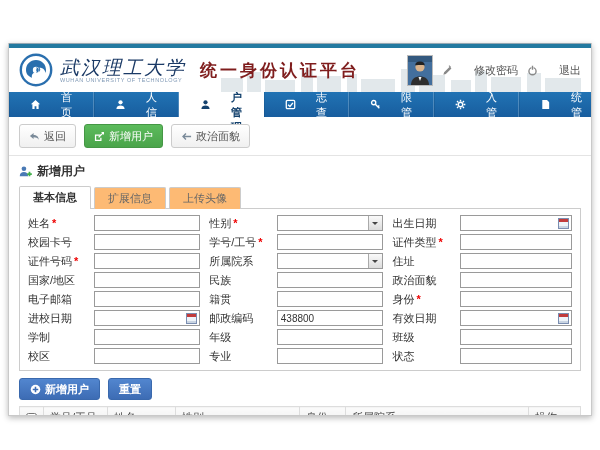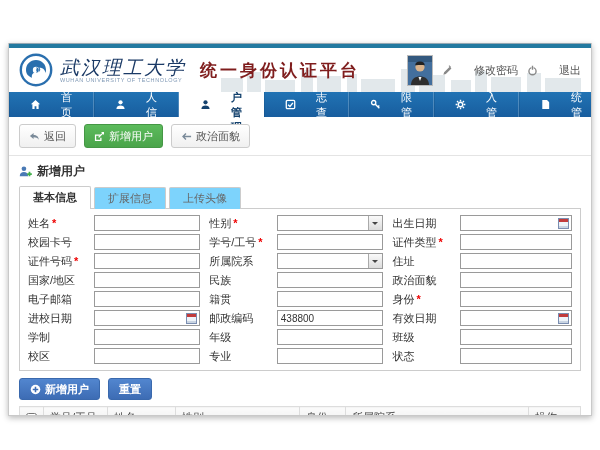--- a/index.html
+++ b/index.html
@@ -30,21 +30,21 @@
   .toolbar{padding:7px 10px;border-bottom:1px solid #e4e4e4;display:flex;gap:8px;}
   .btn{display:inline-flex;align-items:center;gap:4px;height:22px;padding:0 9px;border:1px solid #ccc;
     border-radius:3px;background:linear-gradient(#fff,#f0f0f0);color:#555;cursor:pointer;font-size:11px;}
   .btn .ic{color:#7a8a99;}
   .btn.green{background:linear-gradient(#5cbb5c,#4aa44a);border-color:#459745;color:#fff;}
   .btn.green .ic{color:#fff;}
   
   .section-hd{display:flex;align-items:center;gap:5px;padding:7px 10px 4px;font-weight:bold;color:#333;font-size:12px;}
   
   .tabs{display:flex;margin:2px 10px -1px;position:relative;z-index:2;align-items:flex-end;}
-  .tab{padding:3px 13px;border:1px solid #ccc;border-bottom:none;background:#7dd3fc;color:#666;
+  .tab{padding:3px 13px;border:1px solid #ccc;border-bottom:none;background:#fdba74;color:#666;
     cursor:pointer;margin-right:3px;border-radius:2px 2px 0 0;}
   .tab.active{background:#fff;color:#333;font-weight:bold;padding-bottom:4px;}
   
   .panel{margin:0 10px;border:1px solid #ccc;background:#fff;padding:6px 8px;
     display:grid;grid-template-columns:56px 106px 58px 106px 58px 112px;
     justify-content:space-between;row-gap:3px;align-items:center;}
   .f-label{white-space:nowrap;color:#333;}
   .f-label .star{color:#e00;margin-left:2px;font-weight:bold;}
   .f-input{width:100%;height:16px;border:1px solid #9a9a9a;box-sizing:border-box;font-size:10px;
     padding:0 3px;font-family:inherit;color:#333;background:#fff;}

